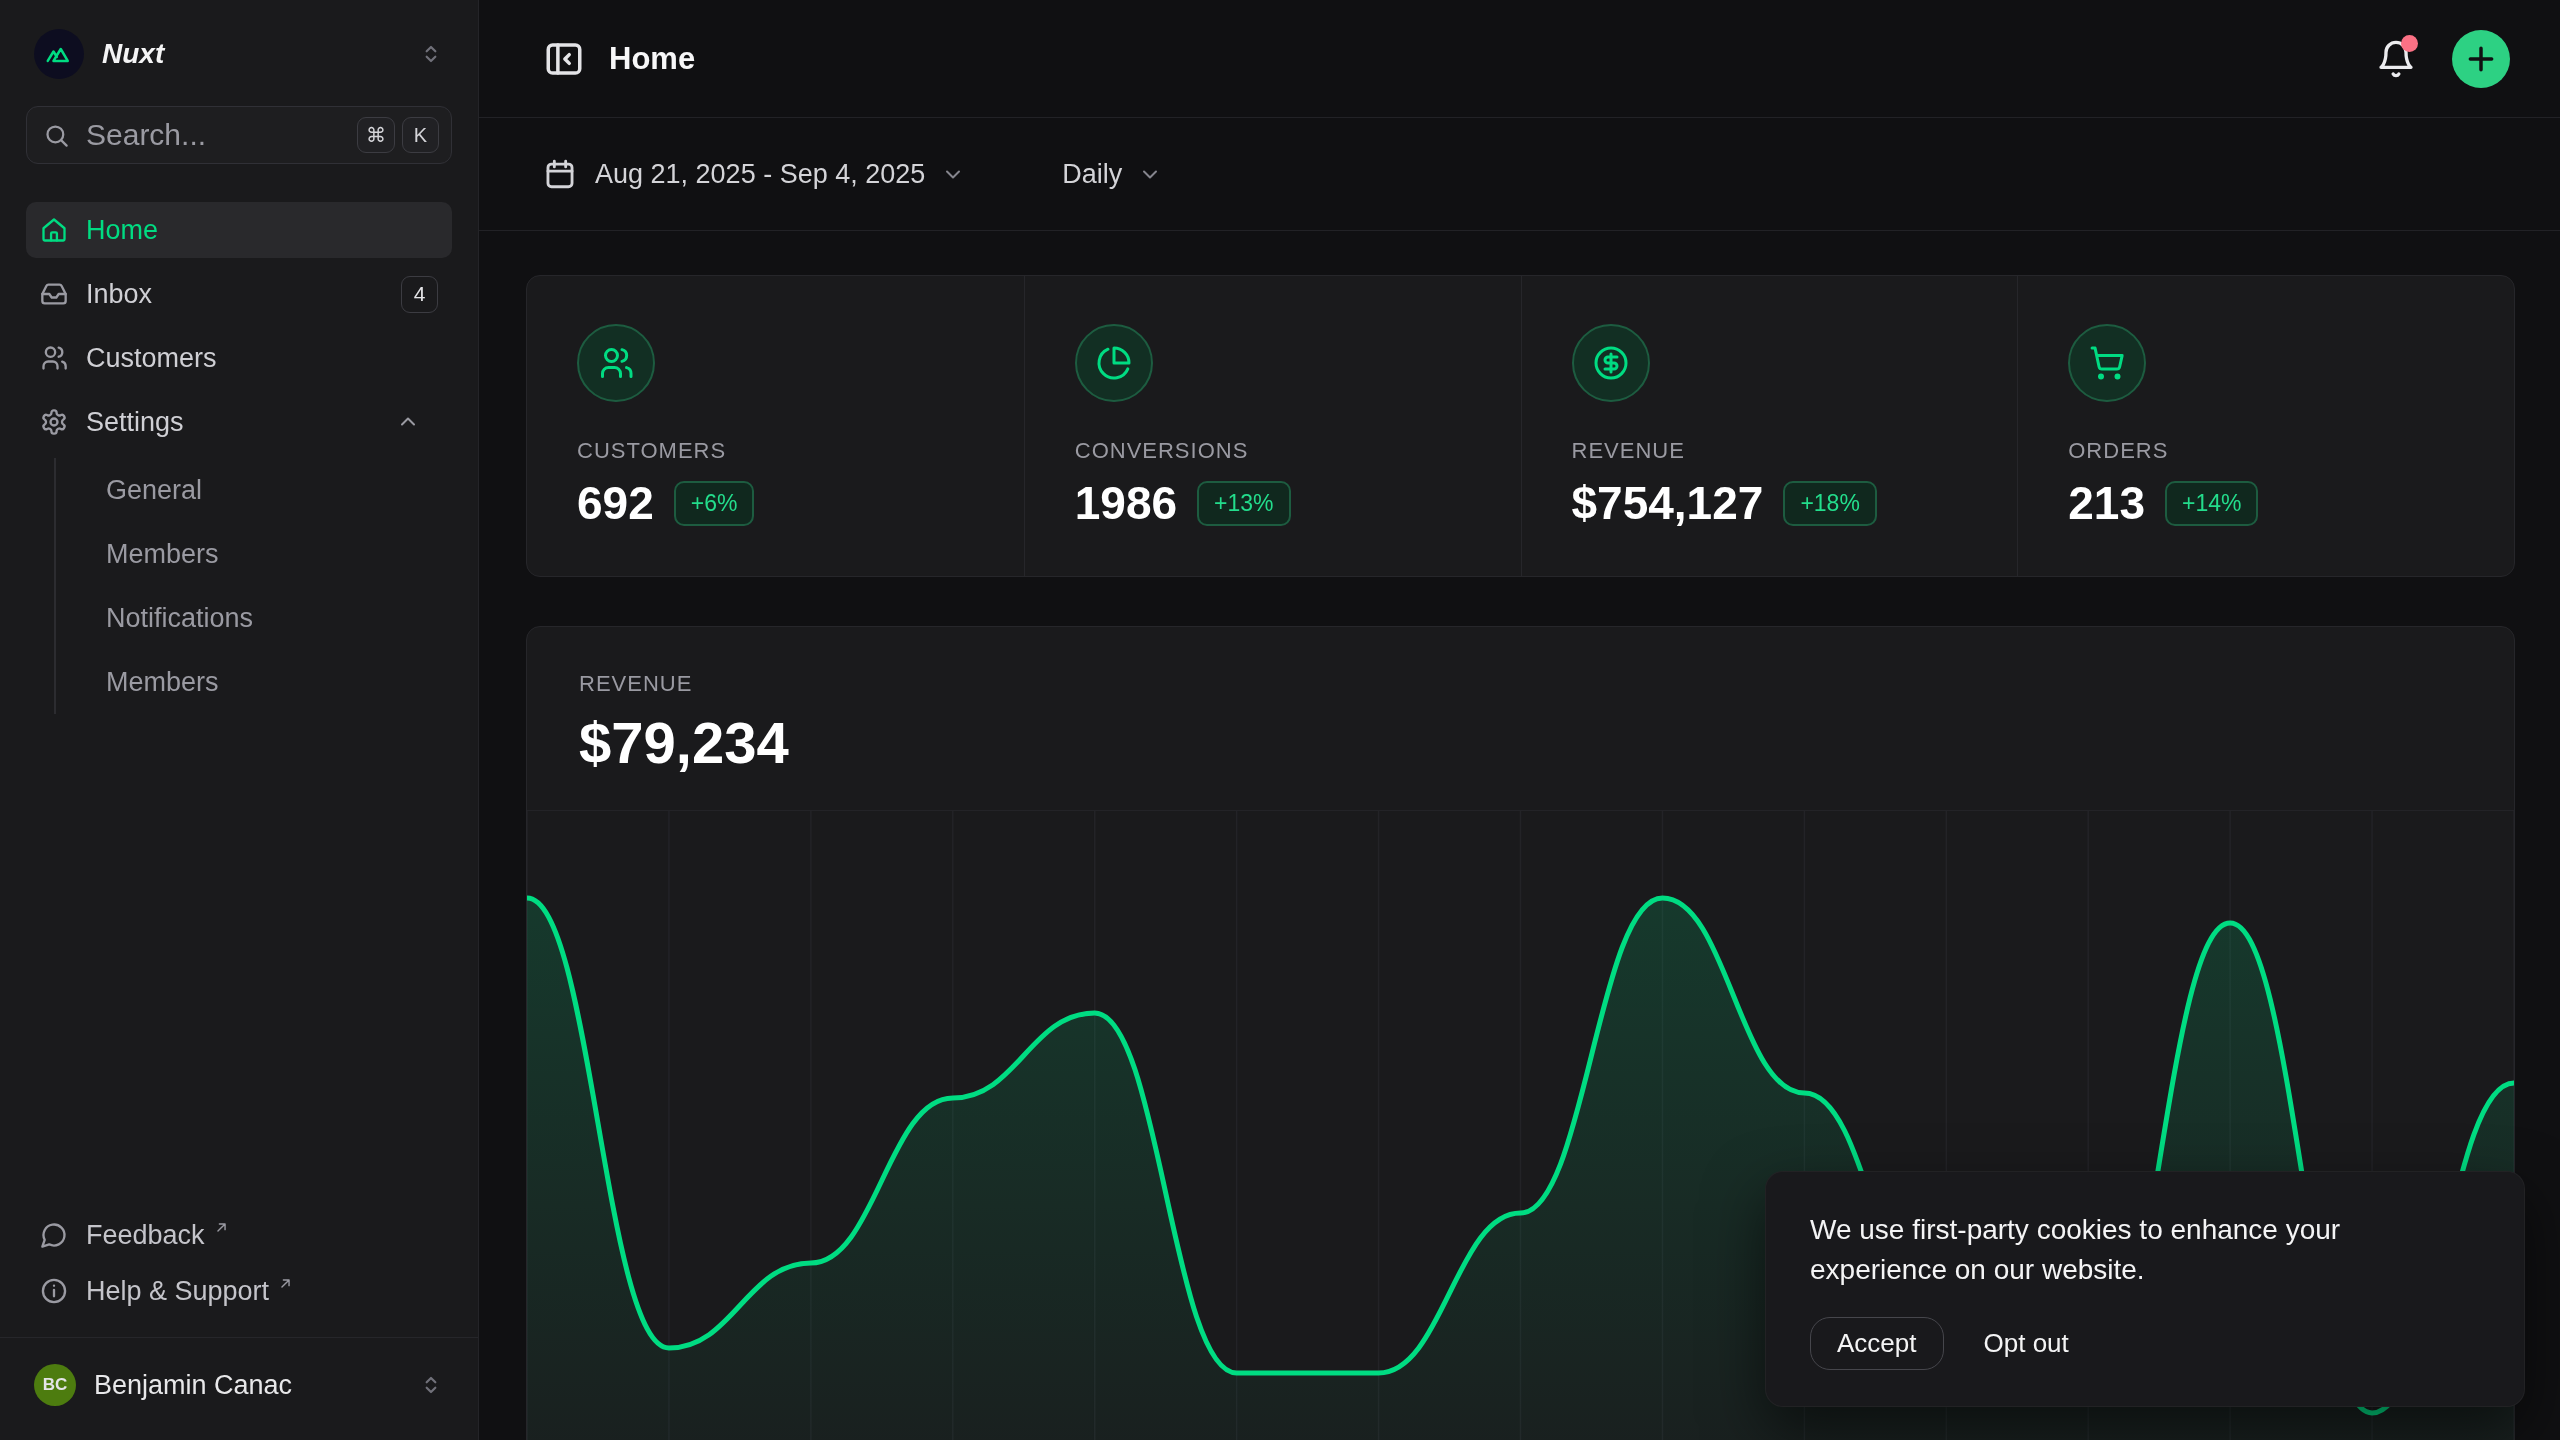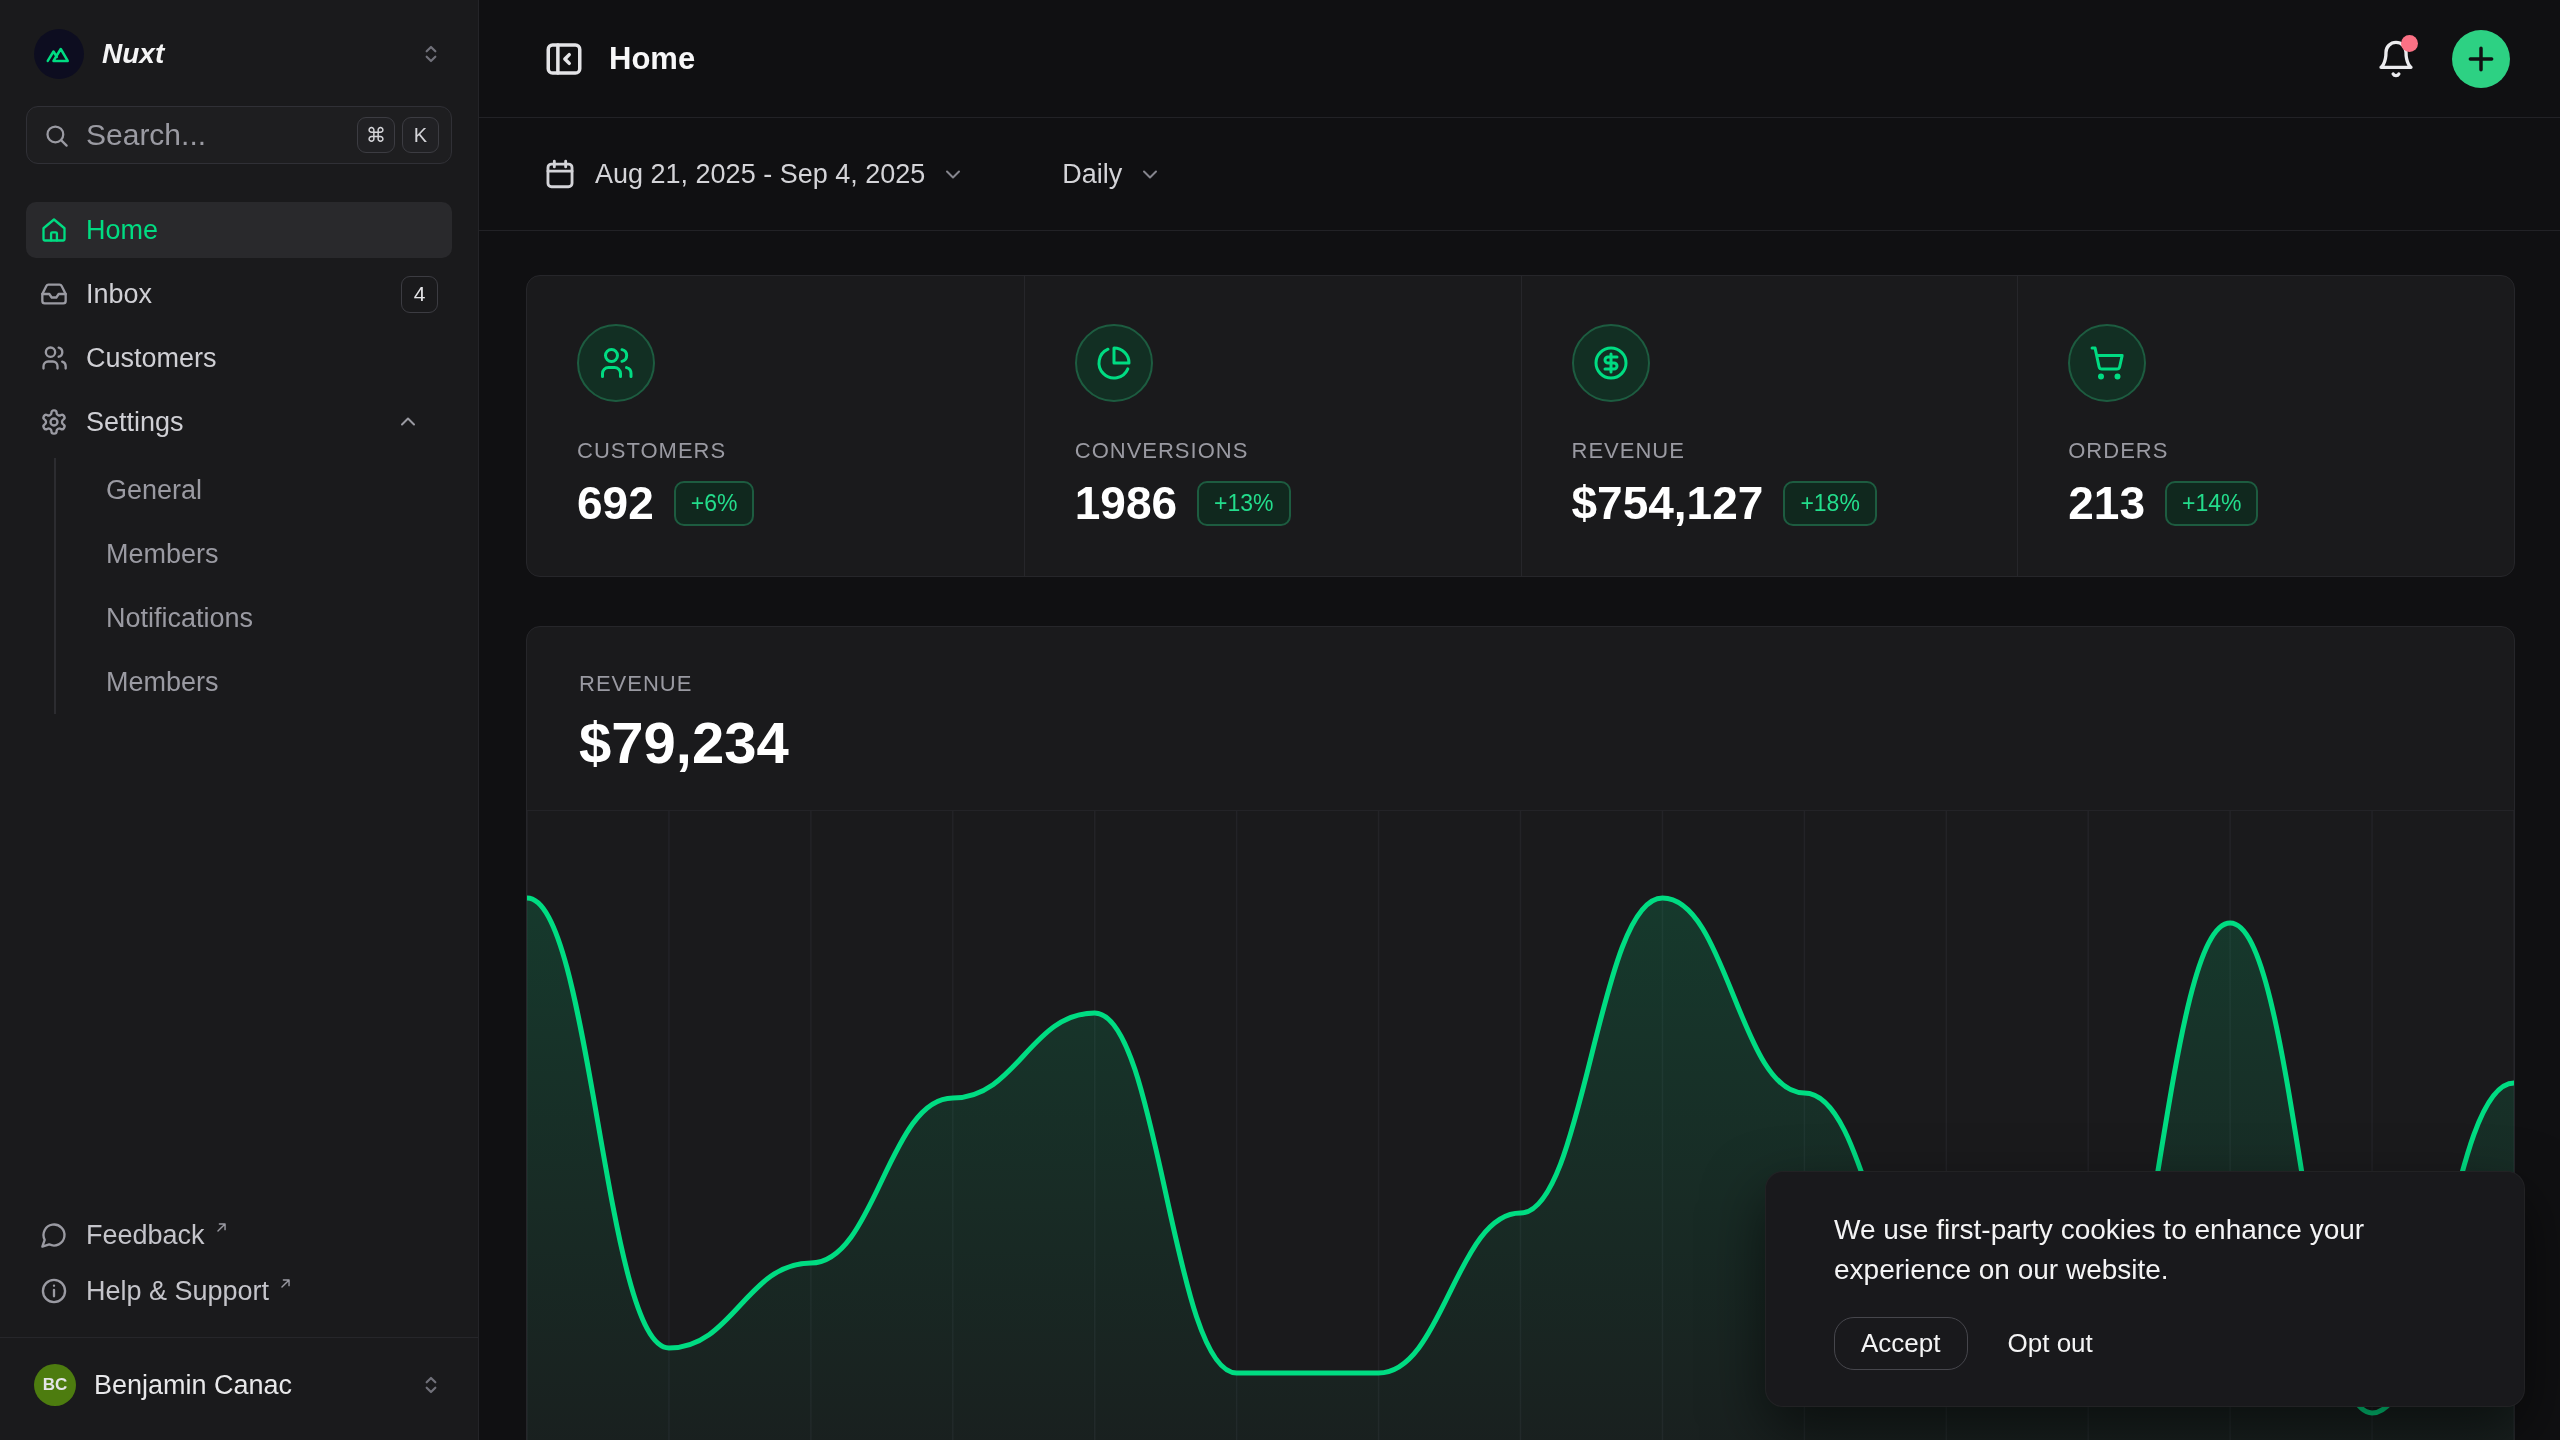--- a/index.html
+++ b/index.html
@@ -97,21 +97,21 @@
   .revenue-head { padding:44px 52px 0; }
   .revenue-label { font-size:22px; letter-spacing:1px; color:#9a9aa2; font-weight:500; }
   .revenue-value { font-size:58px; font-weight:700; color:#ffffff; margin-top:12px; }
   .chart-wrap { position:absolute; left:0; right:0; top:183px; bottom:0; border-top:1px solid #232327; }
   .chart-wrap svg { width:100%; height:632px; }
 
   
   .cookie-banner {
     position:absolute; right:35px; bottom:33px; width:760px; border-radius:18px; background:#19191c;
     border:1px solid rgba(255,255,255,0.04); box-shadow:0 24px 60px rgba(0,0,0,0.55);
-    padding:38px 68px 36px; z-index:10;
+    padding:38px 44px 36px; z-index:10;
   }
   .cookie-msg { font-size:28px; line-height:1.45; color:#f4f4f5; width:620px; }
   .cookie-actions { display:flex; align-items:center; margin-top:26px; }
   .btn-accept { border:1px solid #46464c; border-radius:20px; padding:10px 26px; font-size:26px; color:#f4f4f5; background:transparent; cursor:pointer; font-family:inherit; }
   .btn-optout { border:none; background:transparent; font-size:26px; color:#f4f4f5; margin-left:40px; cursor:pointer; font-family:inherit; }
 </style>
 </head>
 <body>
 
 <aside class="sidebar">

